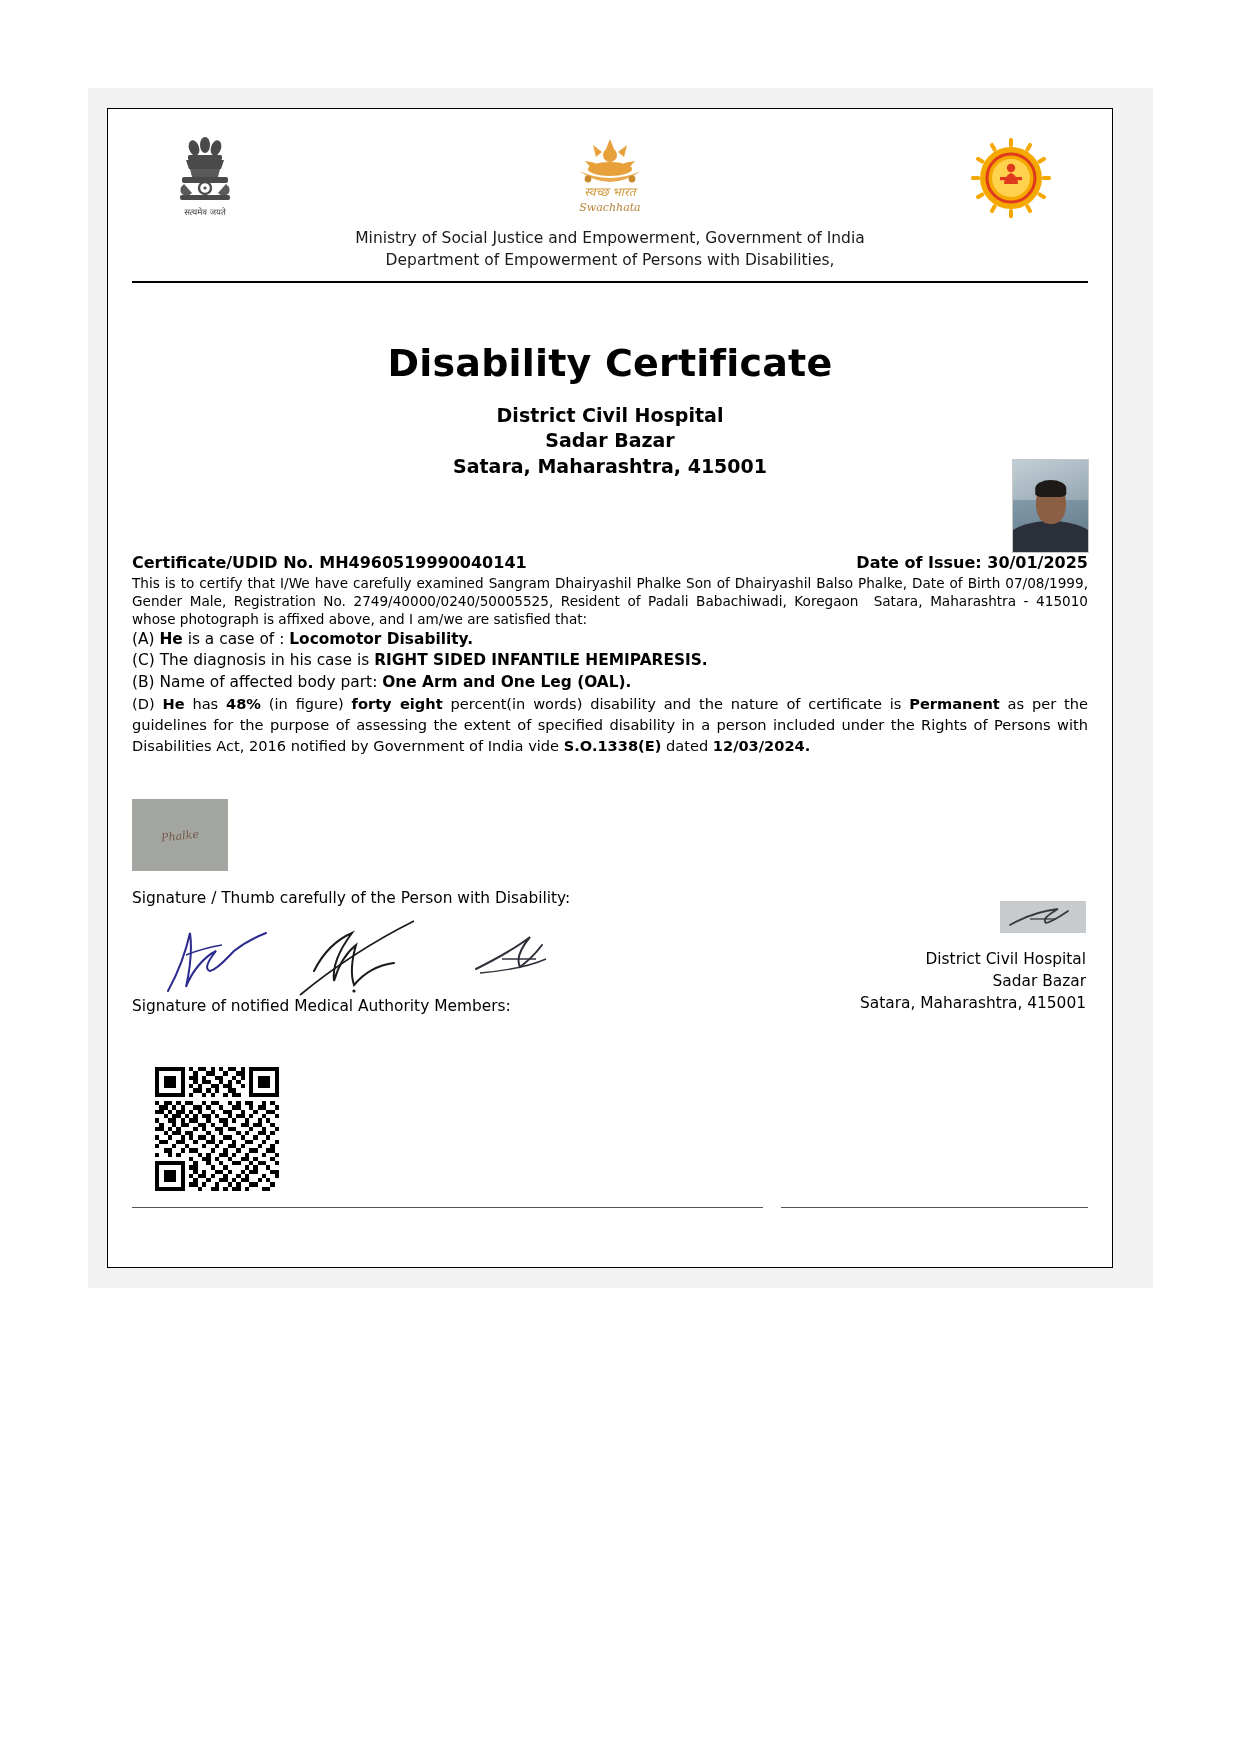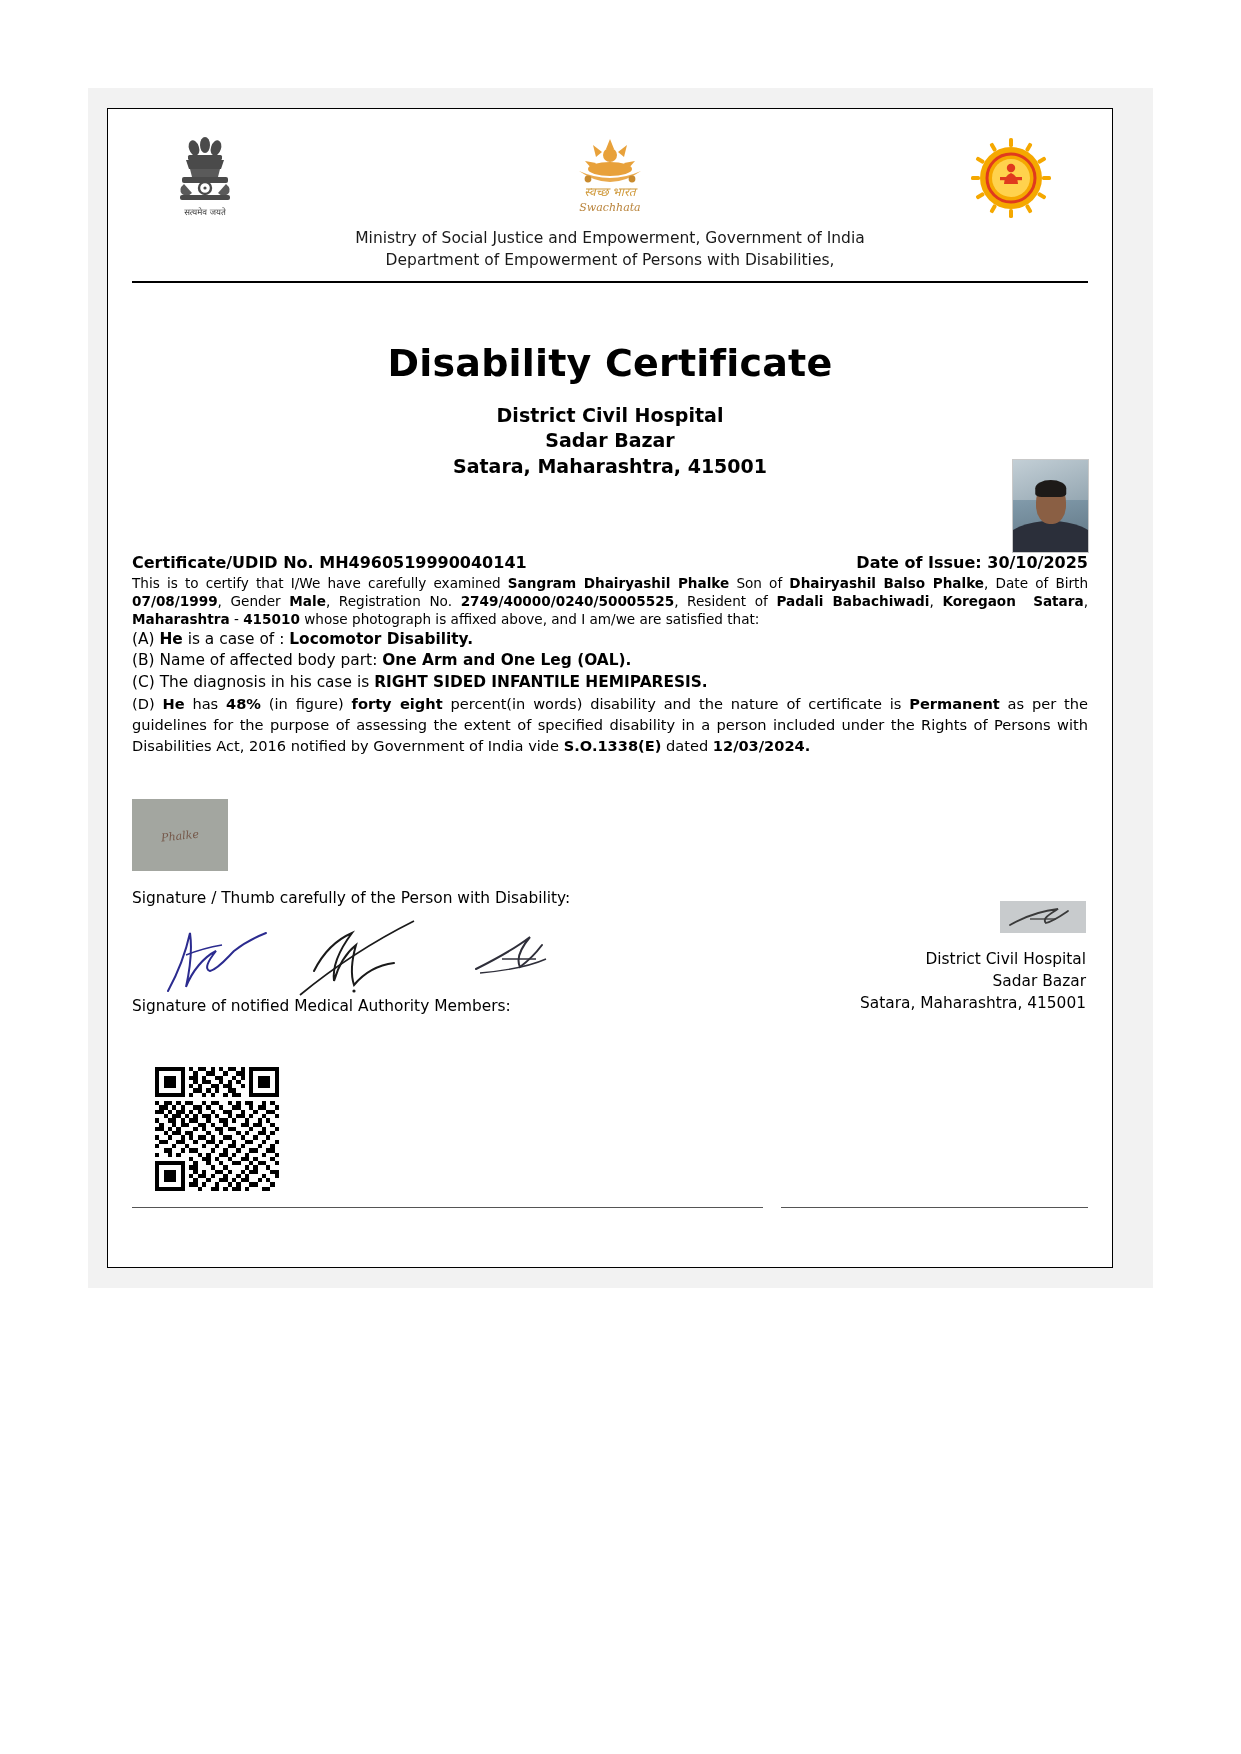--- a/index.html
+++ b/index.html
@@ -134,21 +134,21 @@
     font-size: 16px;
     font-weight: bold;
     margin-bottom: 2px;
   }
   .para {
     font-size: 13.6px;
     line-height: 1.34;
     text-align: justify;
     margin: 0;
   }
-  .para b { font-weight: bold; }
+  .para b { font-weight: normal; }
   .clause {
     font-size: 15.4px;
     line-height: 1.42;
     margin: 0;
   }
   .clause b { font-weight: bold; }
   .closing {
     font-size: 14.6px;
     line-height: 1.42;
     text-align: justify;
@@ -355,37 +355,37 @@
       <div class="ph-wall"></div>
       <div class="ph-shirt"></div>
       <div class="ph-head"></div>
       <div class="ph-hair"></div>
     </div>
 
     <div class="body-area">
 
       <div class="udid-row">
         <span>Certificate/UDID No. MH4960519990040141</span>
-        <span>Date of Issue: 30/10/2025</span>
+        <span>Date of Issue: 30/01/2025</span>
       </div>
 
       <p class="para">
         <span>This is to certify that I/We have carefully examined </span><b>Sangram Dhairyashil Phalke</b><span> Son of </span><b>Dhairyashil Balso Phalke</b><span>, Date of Birth </span><b>07/08/1999</b><span>, Gender </span><b>Male</b><span>, Registration No. </span><b>2749/40000/0240/50005525</b><span>, Resident of </span><b>Padali Babachiwadi</b>, <b>Koregaon</b>&nbsp; <b>Satara</b>, <b>Maharashtra</b> - <b>415010</b><span> whose photograph is affixed above, and I am/we are satisfied that:</span>
       </p>
 
       <p class="clause">
         <span>(A) </span><b>He</b><span> is a case of : </span><b>Locomotor Disability.</b>
       </p>
 
       <p class="clause">
+        <span>(C) The diagnosis in his case is </span><b>RIGHT SIDED INFANTILE HEMIPARESIS.</b>
+      </p>
+
+      <p class="clause">
         <span>(B) Name of affected body part: </span><b>One Arm and One Leg (OAL).</b>
-      </p>
-
-      <p class="clause">
-        <span>(C) The diagnosis in his case is </span><b>RIGHT SIDED INFANTILE HEMIPARESIS.</b>
       </p>
 
       <p class="closing">
         <span>(D) </span><b>He</b><span> has </span><b>48%</b><span> (in figure)  </span><b>forty eight</b><span>  percent(in words) disability and the nature of certificate is </span><b>Permanent</b><span> as per the guidelines for the purpose of assessing the extent of specified disability in a person included under the Rights of Persons with Disabilities Act, 2016 notified by Government of India vide </span><b>S.O.1338(E)</b><span> dated </span><b>12/03/2024.</b>
       </p>
     </div>
 
     <div class="thumb-box">
       <span class="thumb-mark">Phalke</span>
     </div>

